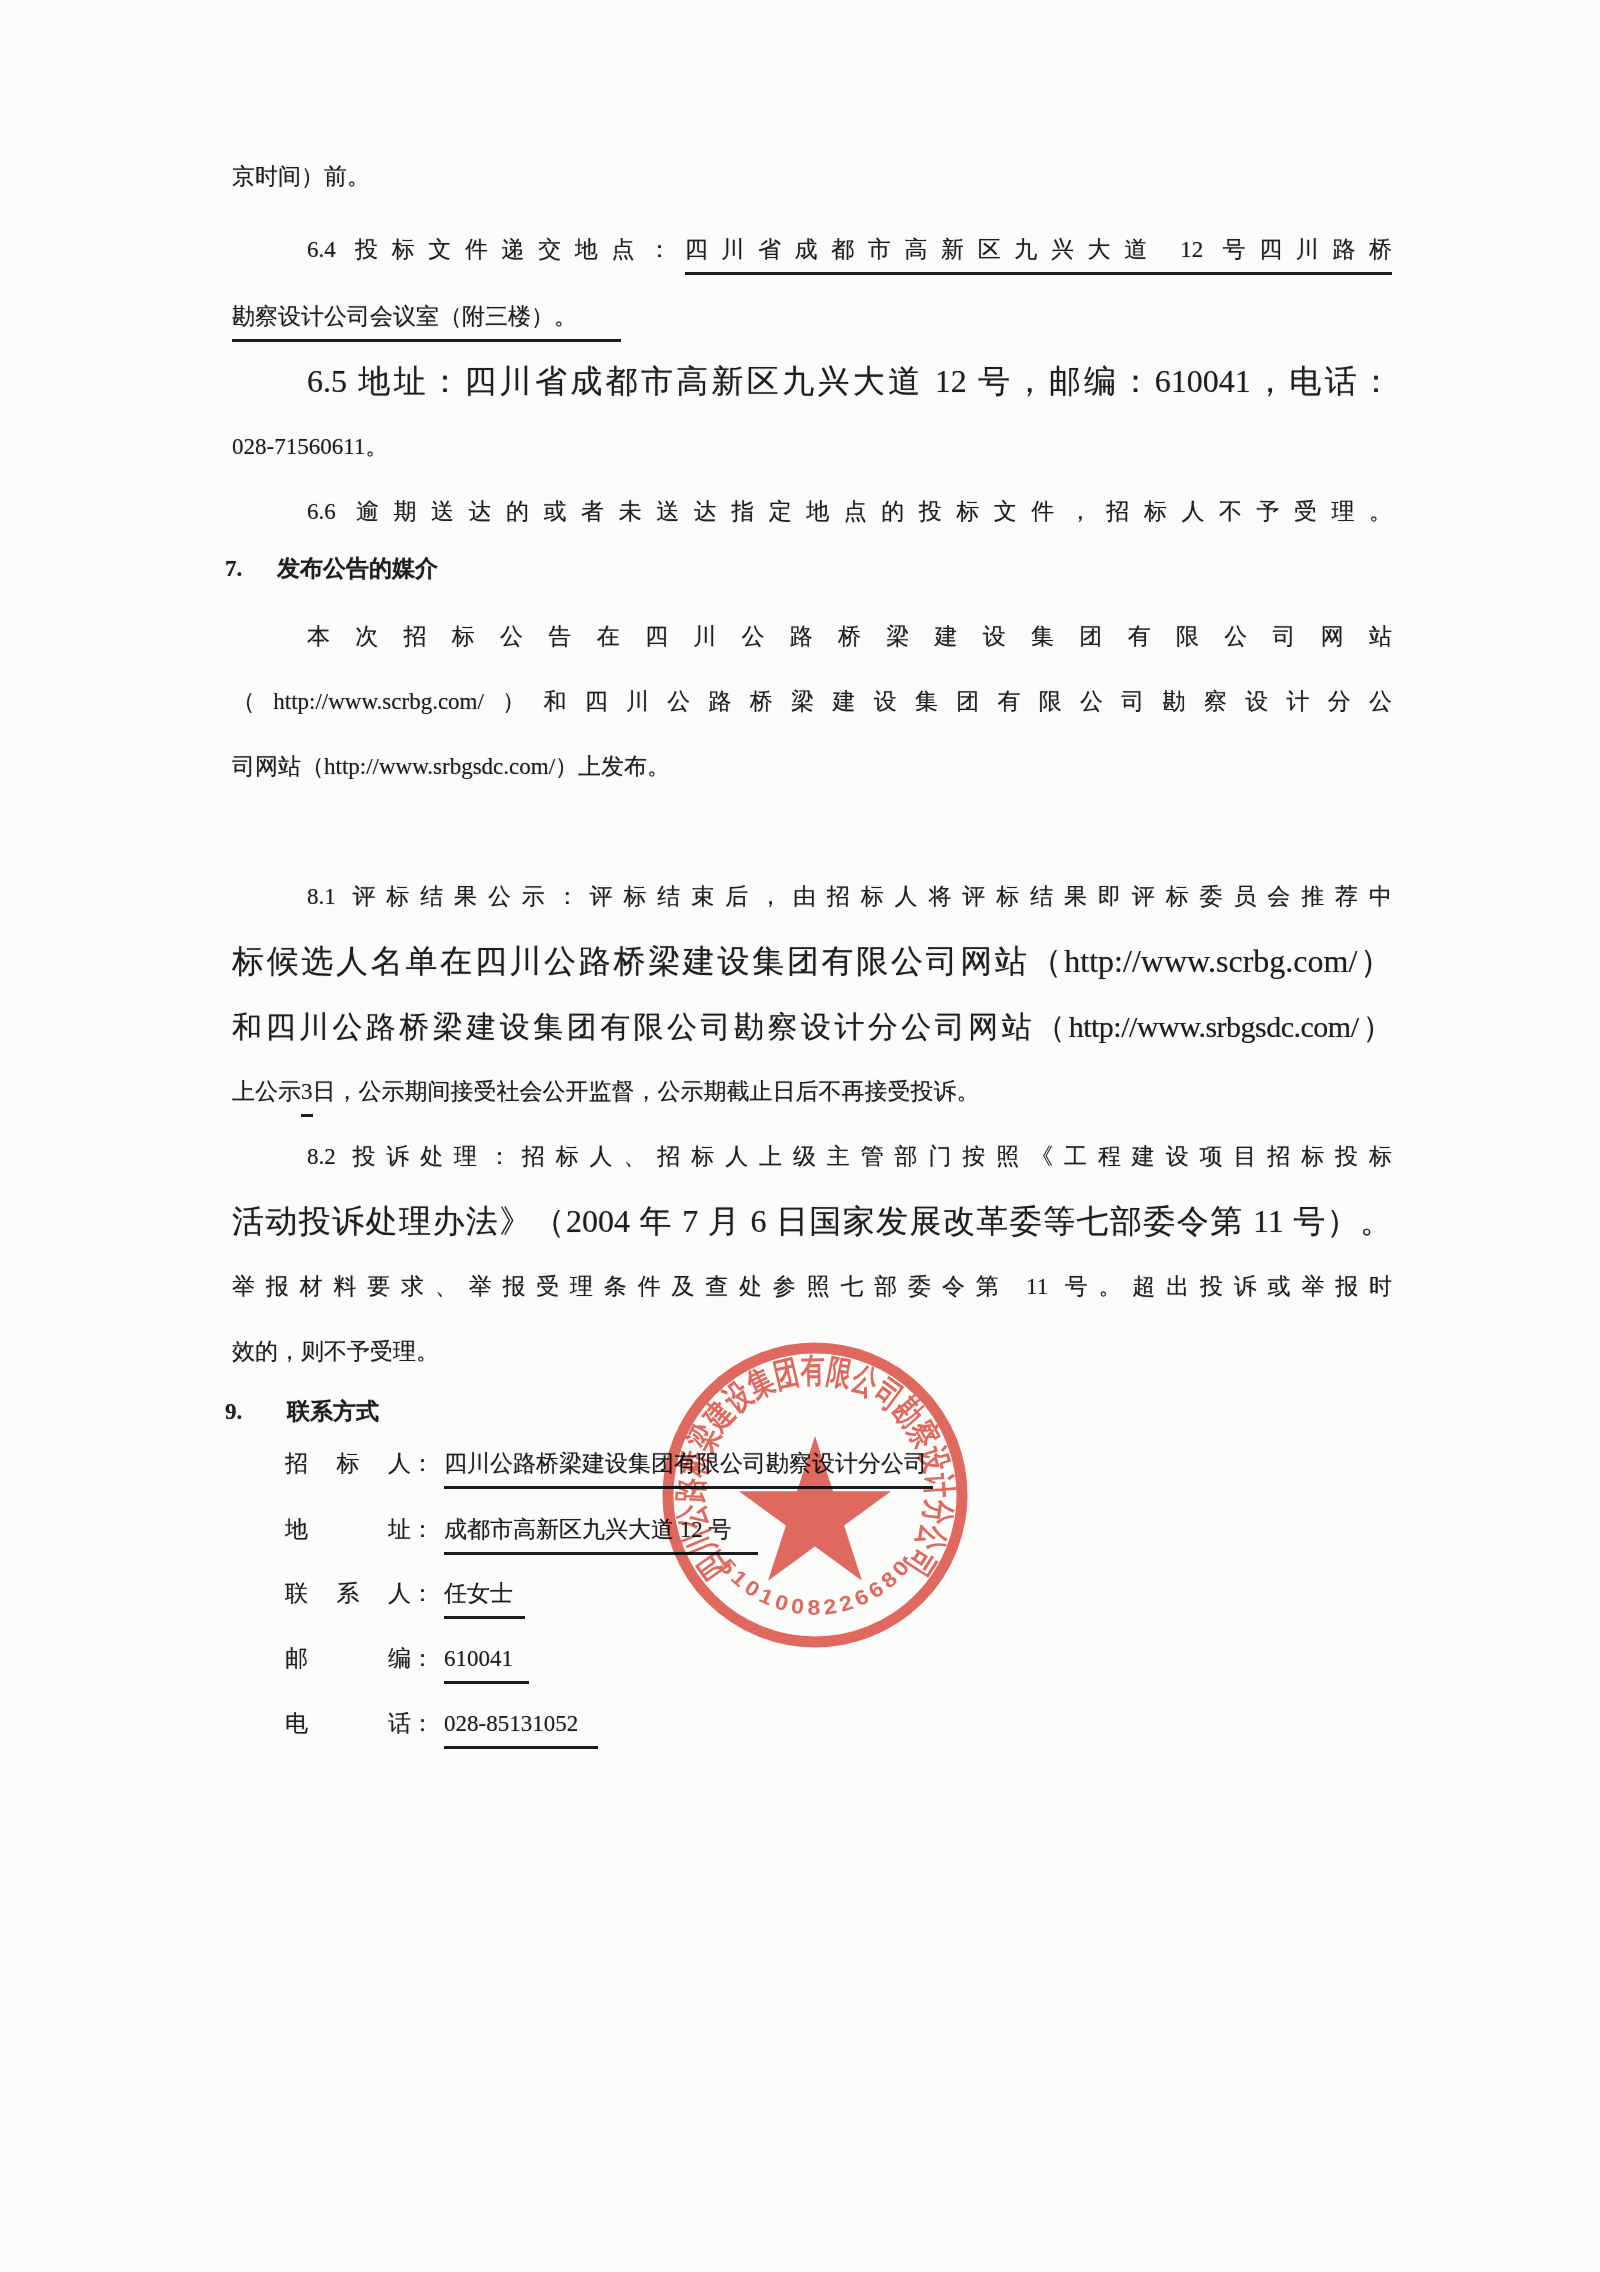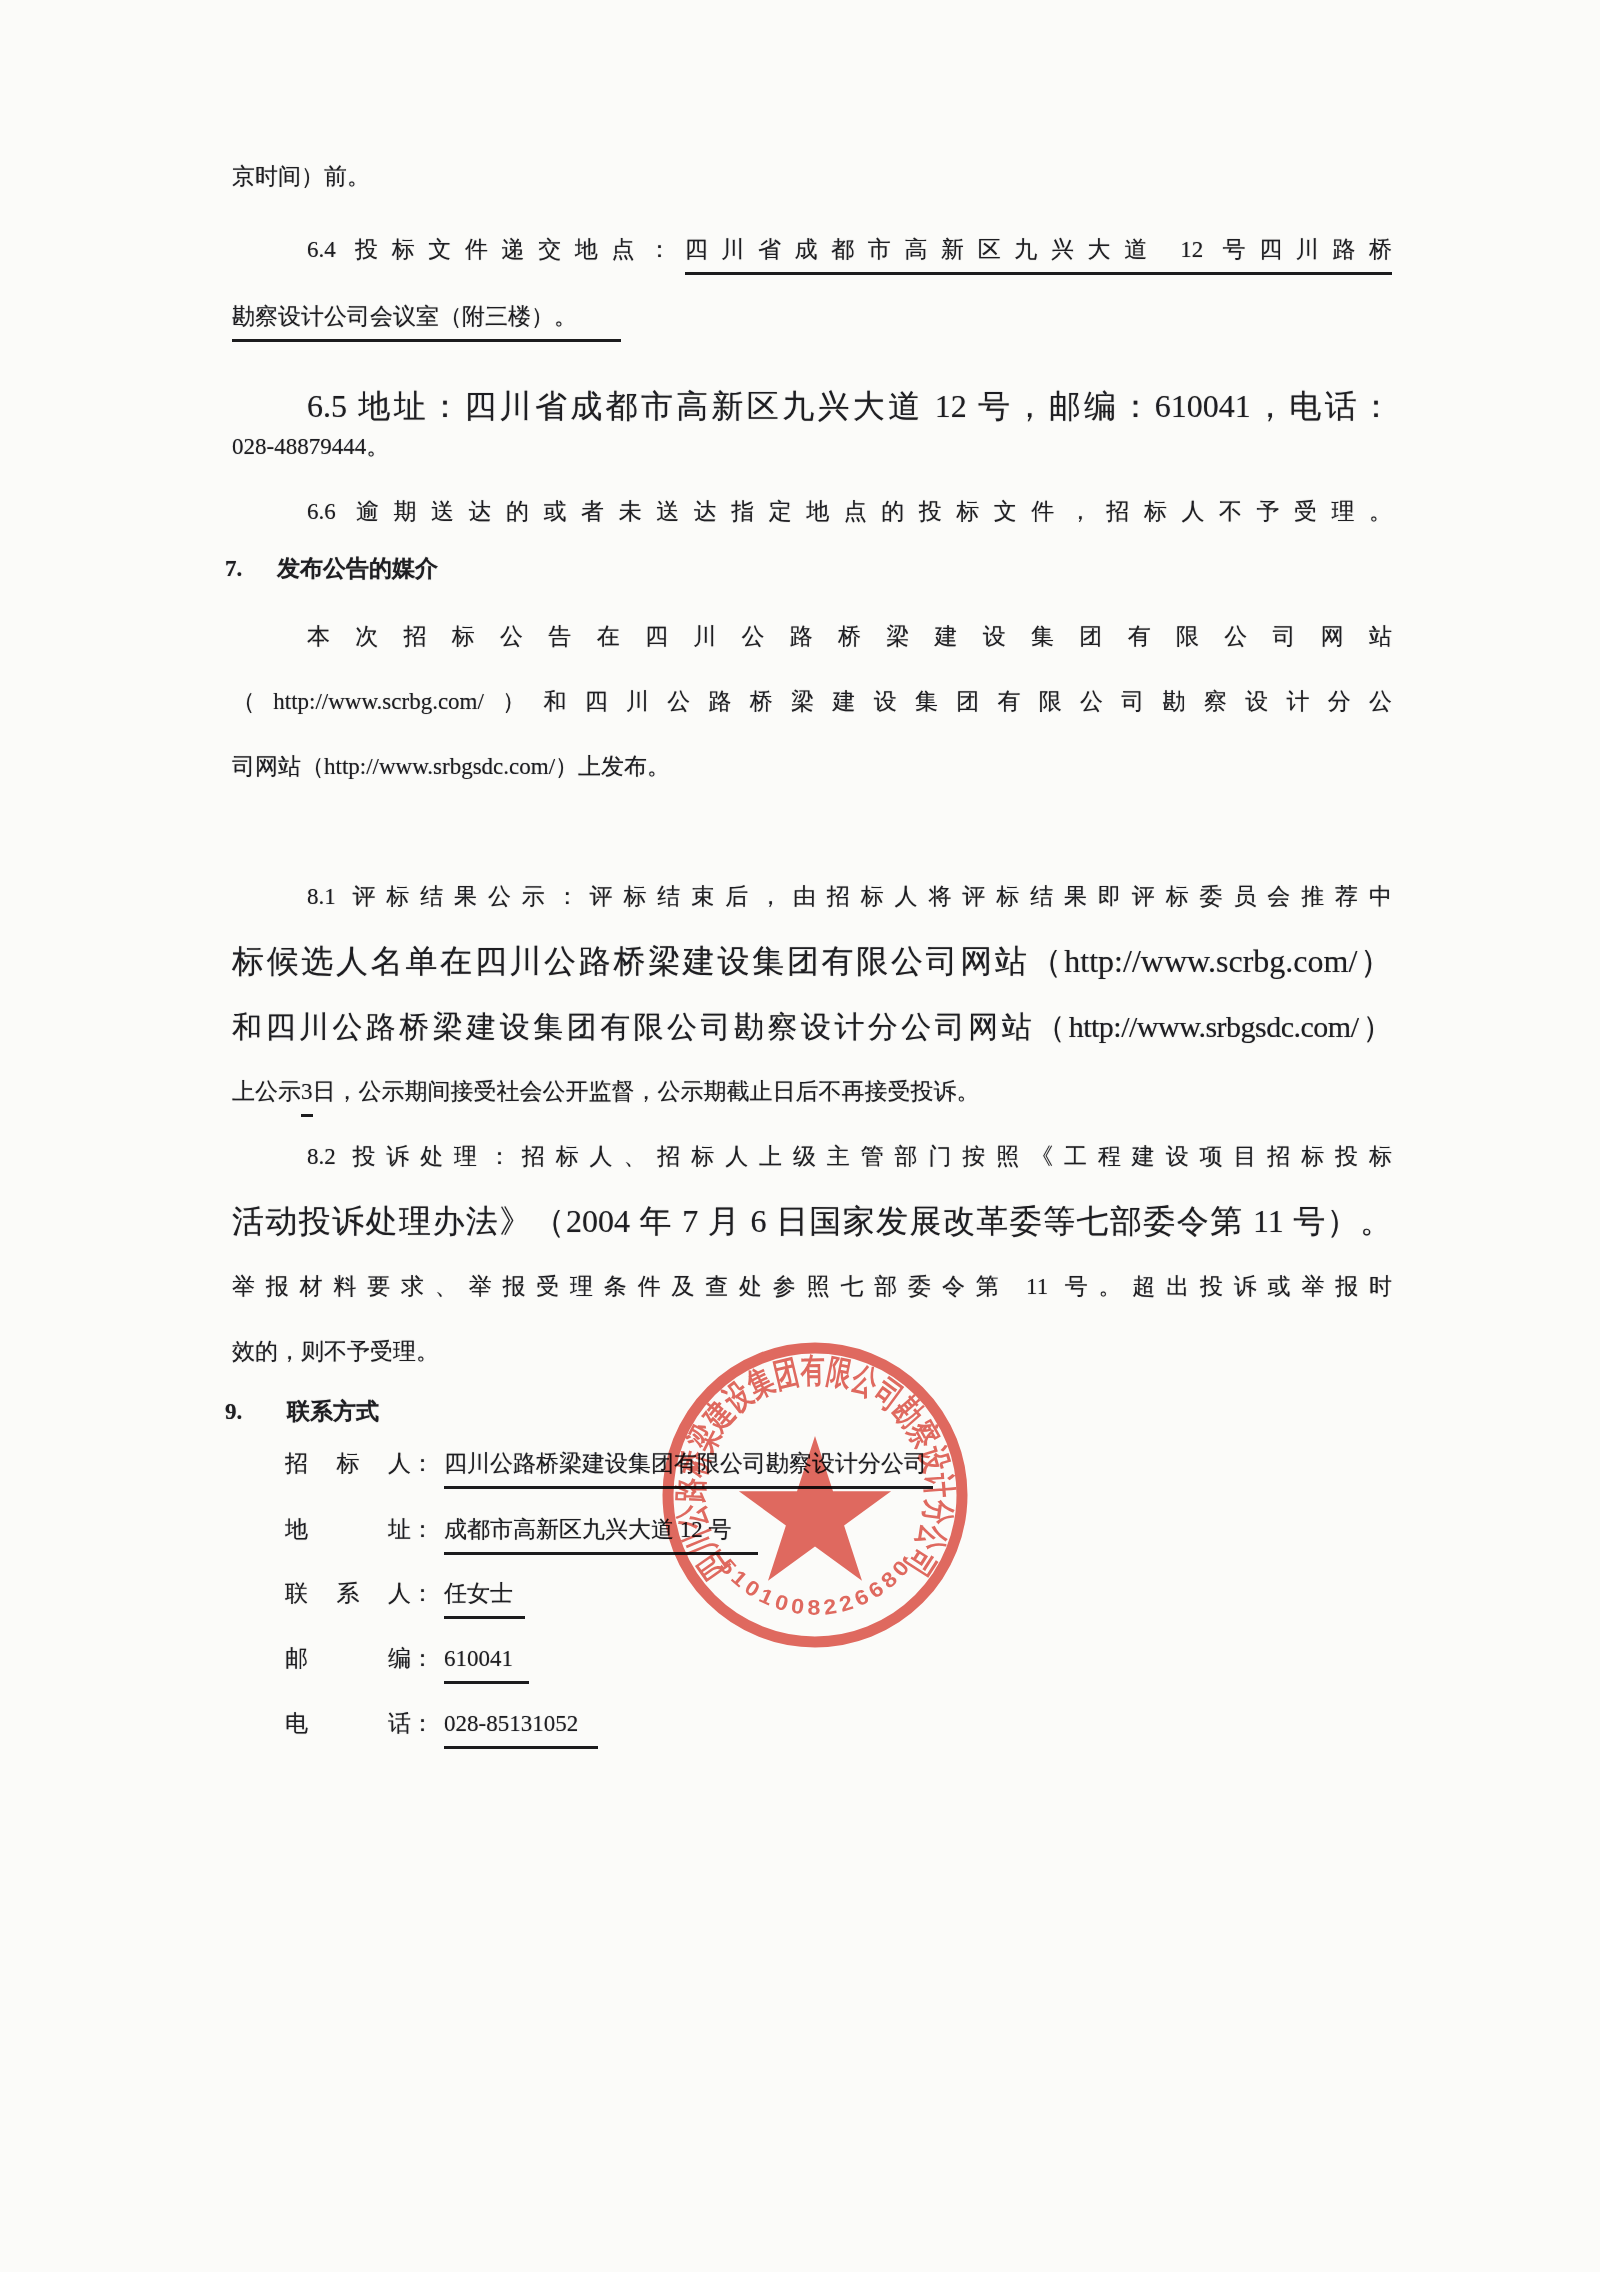--- a/index.html
+++ b/index.html
@@ -59,22 +59,22 @@
 </style>
 </head>
 <body>
 
 <div class="page">
 
   <div class="doc">
       <div class="line" style="top: 152px; left: 232px;"><span>京时间）前。</span></div>
       <div class="line just" style="top: 225px; left: 307px; width: 1085px;"><span>6.4  投标文件递交地点：</span><span class="u">四川省成都市高新区九兴大道 12 号四川路桥</span></div>
       <div class="line" style="top: 292px; left: 232px;"><span class="u" style="padding-right: 44px;">勘察设计公司会议室（附三楼）。</span></div>
-      <div class="line just tight" style="top: 357px; left: 307px; width: 1085px; margin-top: 25px;"><span>6.5  地址：四川省成都市高新区九兴大道 12 号，邮编：610041，电话：</span></div>
-      <div class="line" style="top: 422px; left: 232px;"><span>028-48879444。</span></div>
+      <div class="line just tight" style="top: 357px; left: 307px; width: 1085px;"><span>6.5  地址：四川省成都市高新区九兴大道 12 号，邮编：610041，电话：</span></div>
+      <div class="line" style="top: 422px; left: 232px;"><span>028-71560611。</span></div>
       <div class="line just" style="top: 487px; left: 307px; width: 1085px;"><span>6.6  逾期送达的或者未送达指定地点的投标文件，招标人不予受理。</span></div>
       <div class="line heading" style="top: 544px; left: 225px;"><span class="hnum" style="width: 52px;">7.</span><span>发布公告的媒介</span></div>
       <div class="line just" style="top: 612px; left: 307px; width: 1085px;"><span>本次招标公告在四川公路桥梁建设集团有限公司网站</span></div>
       <div class="line" style="top: 742px; left: 232px;"><span>司网站（http://www.srbgsdc.com/）上发布。</span></div>
       <div class="line just" style="top: 677px; left: 232px; width: 1160px;"><span>（http://www.scrbg.com/）和四川公路桥梁建设集团有限公司勘察设计分公</span></div>
       <div class="line just" style="top: 872px; left: 307px; width: 1085px;"><span>8.1  评标结果公示：评标结束后，由招标人将评标结果即评标委员会推荐中</span></div>
       <div class="line just tight" style="top: 937px; left: 232px; width: 1160px;"><span>标候选人名单在四川公路桥梁建设集团有限公司网站（http://www.scrbg.com/）</span></div>
       <div class="line just tighter" style="top: 1002px; left: 232px; width: 1160px;"><span>和四川公路桥梁建设集团有限公司勘察设计分公司网站（http://www.srbgsdc.com/）</span></div>
       <div class="line" style="top: 1067px; left: 232px;"><span>上公示</span><span class="u">3</span><span>日，公示期间接受社会公开监督，公示期截止日后不再接受投诉。</span></div>
       <div class="line just" style="top: 1132px; left: 307px; width: 1085px;"><span>8.2  投诉处理：招标人、招标人上级主管部门按照《工程建设项目招标投标</span></div>

